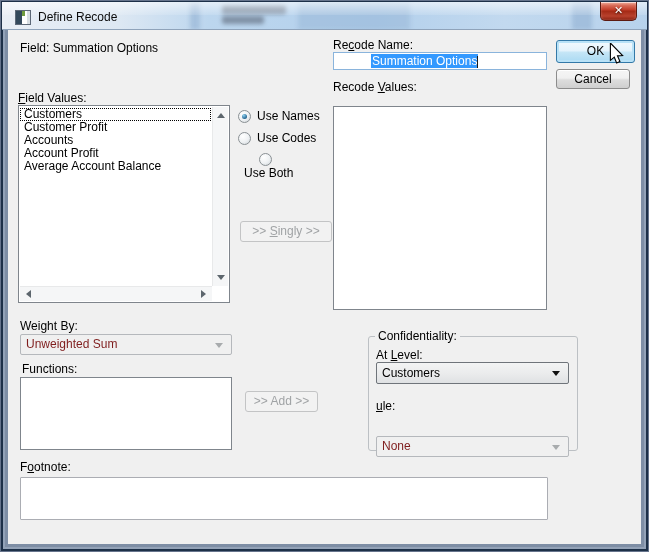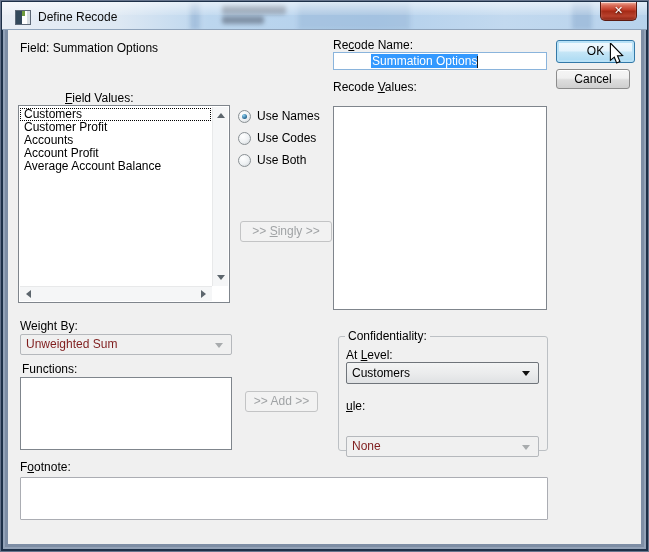--- a/index.html
+++ b/index.html
@@ -57,21 +57,21 @@
     box-shadow:inset 0 1px 0 #fff;color:#000;}
   .btn-disabled{border:1px solid #c3c4c5;background:#f2f2f2;color:#a0a3a5;}
   
   .combo{font-size:12px;border:1px solid #6f747a;border-radius:2px;background:linear-gradient(#f3f4f4,#eaebec 55%,#dfe1e3);
     color:#000;padding-left:5px;position:relative;}
   .combo .arr{position:absolute;right:8px;top:50%;margin-top:-2px;width:0;height:0;
     border-left:4px solid transparent;border-right:4px solid transparent;border-top:5px solid #111;}
   .combo.disabled{border-color:#b5b8bc;background:#f0f0f0;color:#7f1d1d;}
   .combo.disabled .arr{border-top-color:#a8abad;}
   
-  .groupbox{position:absolute;border:1px solid #bcc0c4;border-radius:3px;}
+  .groupbox{position:absolute;border:1px solid #bcc0c4;border-radius:3px;margin-left:30px;}
   .groupbox .legend{position:absolute;top:-8px;left:6px;background:#f0f0f0;padding:0 3px;font-size:12px;color:#000;white-space:nowrap;}
   
   .cursor{position:absolute;z-index:50;}
 </style>
 </head>
 <body>
 
 <div class="window">
 
   <div class="titlebar">
@@ -97,21 +97,21 @@
   <div class="abs lbl" style="left:333px;top:38px;"><span>Re</span><span class="u">c</span><span>ode Name:</span></div>
   <div class="abs textbox" style="left:333px;top:52px;width:214px;height:18px;padding-left:37px;"><span class="sel">Summation Options</span><span class="caret"></span></div>
 
   <div class="abs btn btn-default" style="left:556px;top:40px;width:79px;height:23px;line-height:21px;">OK</div>
   <div class="abs btn btn-normal" style="left:556px;top:69px;width:74px;height:20px;line-height:18px;">Cancel</div>
 
   <svg class="cursor" style="left:609px;top:43px;" width="15" height="22" viewBox="0 0 12 18">
     <path d="M1,0 L1,14.2 L4.2,11.6 L6.1,16.4 L8.8,15.2 L6.8,10.5 L11,10.3 Z" fill="#ffffff" stroke="#000000" stroke-width="0.9"></path>
   </svg>
 
-  <div class="abs lbl" style="left:18px;top:91px;margin-left:47px;"><span class="u">F</span><span>ield Values:</span></div>
+  <div class="abs lbl" style="left:18px;top:91px;"><span class="u">F</span><span>ield Values:</span></div>
   <div class="abs listbox" style="left:18px;top:105px;width:212px;height:198px;">
     <div style="position:absolute;left:1px;top:2px;right:18px;">
       <div class="list-item focused">Customers</div>
       <div class="list-item">Customer Profit</div>
       <div class="list-item">Accounts</div>
       <div class="list-item">Account Profit</div>
       <div class="list-item">Average Account Balance</div>
     </div>
     <div class="vscroll">
       <div class="tri up"></div>
@@ -124,21 +124,21 @@
   </div>
 
   <div class="radio-row" style="left:238px;top:109px;">
     <div class="radio checked"></div>
     <span class="lbl">Use Names</span>
   </div>
   <div class="radio-row" style="left:238px;top:131px;">
     <div class="radio"></div>
     <span class="lbl">Use Codes</span>
   </div>
-  <div class="radio-row" style="left:238px;top:153px;">
+  <div class="radio-row" style="left:238px;top:153px;flex-direction:column;">
     <div class="radio"></div>
     <span class="lbl">Use Both</span>
   </div>
 
   <div class="abs btn btn-disabled" style="left:240px;top:221px;width:92px;height:21px;line-height:19px;"><span>&gt;&gt; </span><span class="u">S</span><span>ingly &gt;&gt;</span></div>
 
   <div class="abs lbl" style="left:333px;top:80px;"><span>Recode </span><span class="u">V</span><span>alues:</span></div>
   <div class="abs listbox" style="left:333px;top:106px;width:214px;height:204px;"></div>
 
   <div class="abs lbl" style="left:20px;top:319px;">Weight By:</div>

